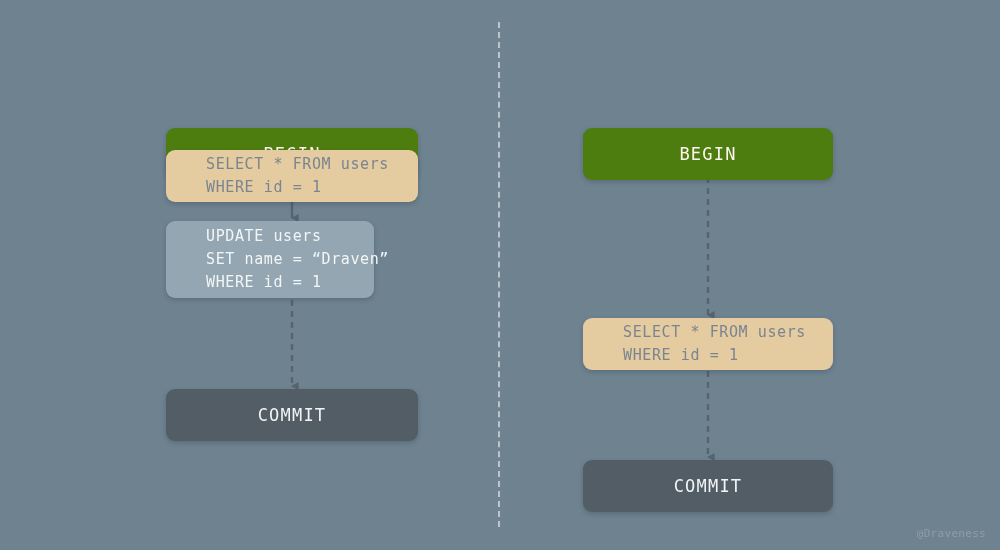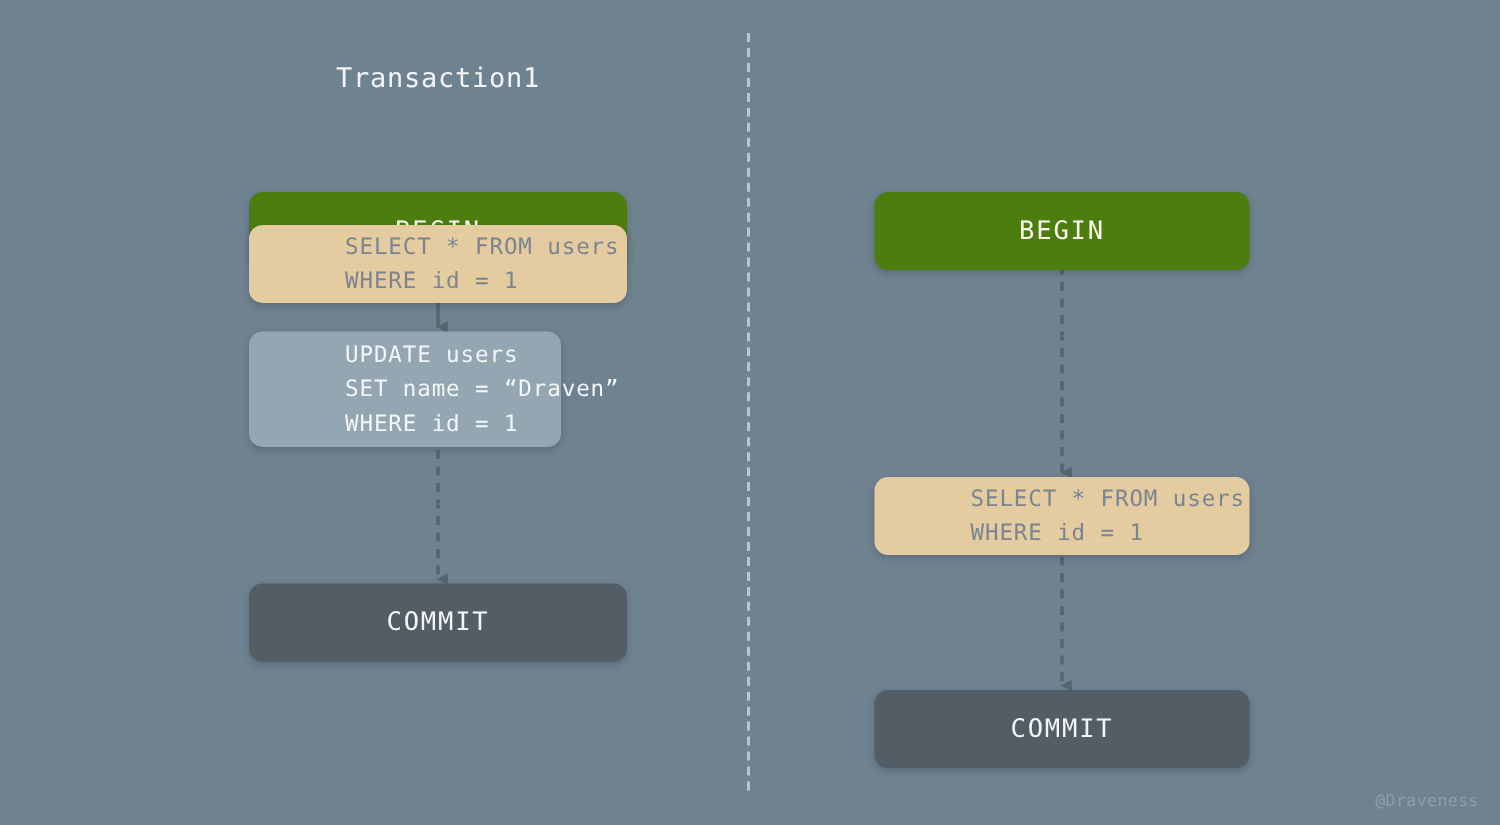--- a/index.html
+++ b/index.html
@@ -44,21 +44,21 @@
   }
   .node.centered {
     align-items: center;
   }
   .node .label {
     font-size: 17px;
     letter-spacing: 1.2px;
     line-height: 1.45;
   }
   .node.sql {
-    padding-left: 64px;
+    padding-left: 40px;
   }
   .node.sql .label {
     font-size: 15px;
     letter-spacing: 0.6px;
     line-height: 1.55;
     white-space: pre;
     text-align: left;
   }
 
   
@@ -127,21 +127,20 @@
     <line x1="292" y1="132" x2="292" y2="147" stroke="#56646e" stroke-width="2.4" marker-end="url(#ah)"></line>
     <line x1="292" y1="202" x2="292" y2="218" stroke="#56646e" stroke-width="2.4" marker-end="url(#ah)"></line>
     <line x1="292" y1="300" x2="292" y2="386" stroke="#56646e" stroke-width="2.4" stroke-dasharray="6 5" marker-end="url(#ah)"></line>
 
     <line x1="708" y1="133" x2="708" y2="315" stroke="#56646e" stroke-width="2.4" stroke-dasharray="6 5" marker-end="url(#ah)"></line>
     <line x1="708" y1="371" x2="708" y2="457" stroke="#56646e" stroke-width="2.4" stroke-dasharray="6 5" marker-end="url(#ah)"></line>
   </svg>
 
   <div id="divider"></div>
 
-  <div id="title-t1" class="col-title">Transaction1</div>
 
   <div id="t1-begin" class="node centered box-begin">
     <span class="label">BEGIN</span>
   </div>
 
   <div id="t1-select" class="node sql box-select">
     <span class="label">SELECT * FROM users
 WHERE id = 1</span>
   </div>
 

